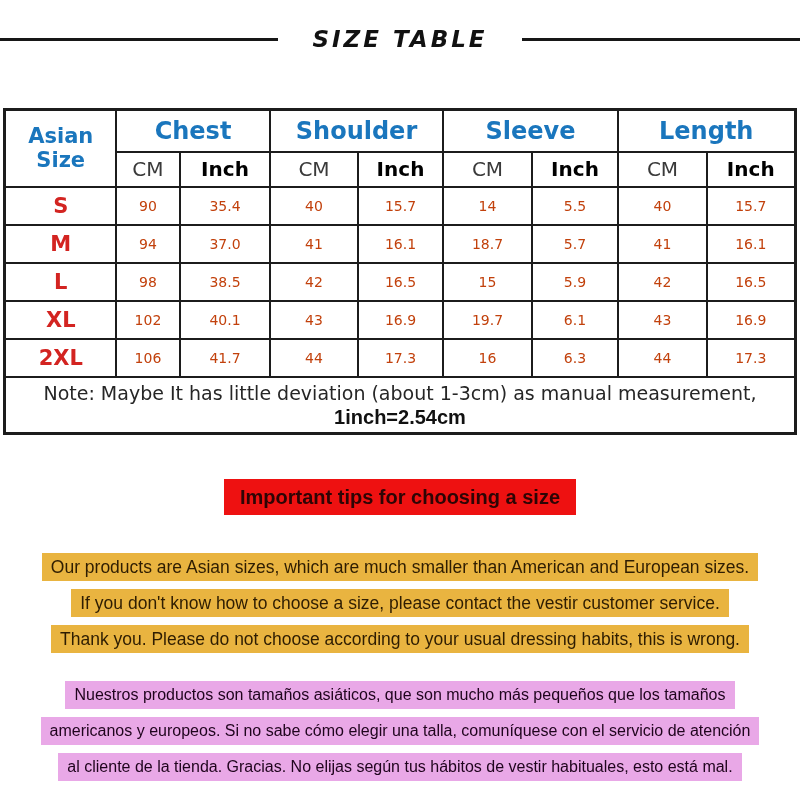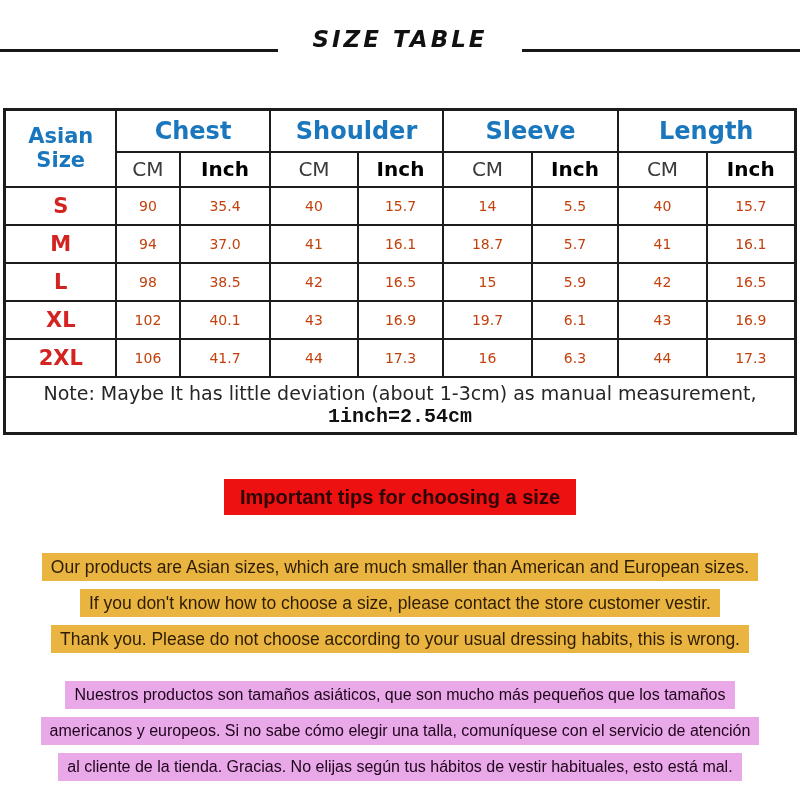--- a/index.html
+++ b/index.html
@@ -1,40 +1,40 @@
 <!DOCTYPE html>
 <html><head>
 <meta charset="utf-8">
 <style>
   html,body{margin:0;padding:0;background:#ffffff;}
   body{width:800px;height:800px;overflow:hidden;font-family:"Liberation Sans",sans-serif;color:#1c1c1c;}
 
   
-  .title-row{display:flex;align-items:flex-end;margin-top:26px;}
+  .title-row{display:flex;align-items:center;margin-top:26px;}
   .rule{flex:1;height:3px;background:#171717;}
   .title-text{margin:0 34px;font-family:"DejaVu Sans",sans-serif;font-style:italic;font-weight:bold;
               font-size:23px;letter-spacing:3px;color:#111;white-space:nowrap;}
 
   
   table.size{border-collapse:collapse;margin:56px auto 0;width:790px;table-layout:fixed;
              border:3px solid #1c1c1c;}
   table.size th,table.size td{border:2px solid #1c1c1c;text-align:center;vertical-align:middle;padding:0;
              font-family:"DejaVu Sans",sans-serif;}
   tr.hdr1{height:42px;}
   tr.hdr2{height:35px;margin-top:40px;}
   tr.data{height:38px;}
   .corner{color:#1a76bd;font-weight:bold;font-size:21px;}
   .group-h{color:#1a76bd;font-weight:bold;font-size:24px;}
   .unit-cm{font-weight:normal;font-size:20px;color:#3a3a3a;}
   .unit-inch{font-weight:bold;font-size:20px;color:#000;}
   .size-cell{color:#d32421;font-weight:bold;font-size:21px;}
   .val{font-size:14px;color:#c2410c;}
   .note-cell{height:54px;font-family:"Liberation Sans",sans-serif;}
   .note1{font-size:19px;color:#262626;line-height:24px;}
-  .note2{font-size:20px;font-weight:bold;color:#111;line-height:24px;font-family:Liberation Mono, monospace;}
+  .note2{font-size:20px;font-weight:bold;color:#111;line-height:24px;font-family:Liberation Sans, sans-serif;}
 
   
   .banner-wrap{text-align:center;margin-top:44px;}
   .banner{display:inline-block;background:#ee1111;color:#2d0505;font-weight:bold;font-size:20px;
           padding:6px 16px;line-height:24px;}
 
   
   .tips{text-align:center;}
   .tips-en{margin-top:38px;}
   .tips-es{margin-top:28px;}
@@ -150,21 +150,21 @@
 
 <div class="banner-wrap">
   <span class="banner">Important tips for choosing a size</span>
 </div>
 
 <div class="tips tips-en">
   <div class="tip-line">
     <span class="hl hl-en">Our products are Asian sizes, which are much smaller than American and European sizes.</span>
   </div>
   <div class="tip-line">
-    <span class="hl hl-en">If you don't know how to choose a size, please contact the store customer vestir.</span>
+    <span class="hl hl-en">If you don't know how to choose a size, please contact the vestir customer service.</span>
   </div>
   <div class="tip-line">
     <span class="hl hl-en">Thank you. Please do not choose according to your usual dressing habits, this is wrong.</span>
   </div>
 </div>
 
 <div class="tips tips-es">
   <div class="tip-line">
     <span class="hl hl-es">Nuestros productos son tamaños asiáticos, que son mucho más pequeños que los tamaños</span>
   </div>

